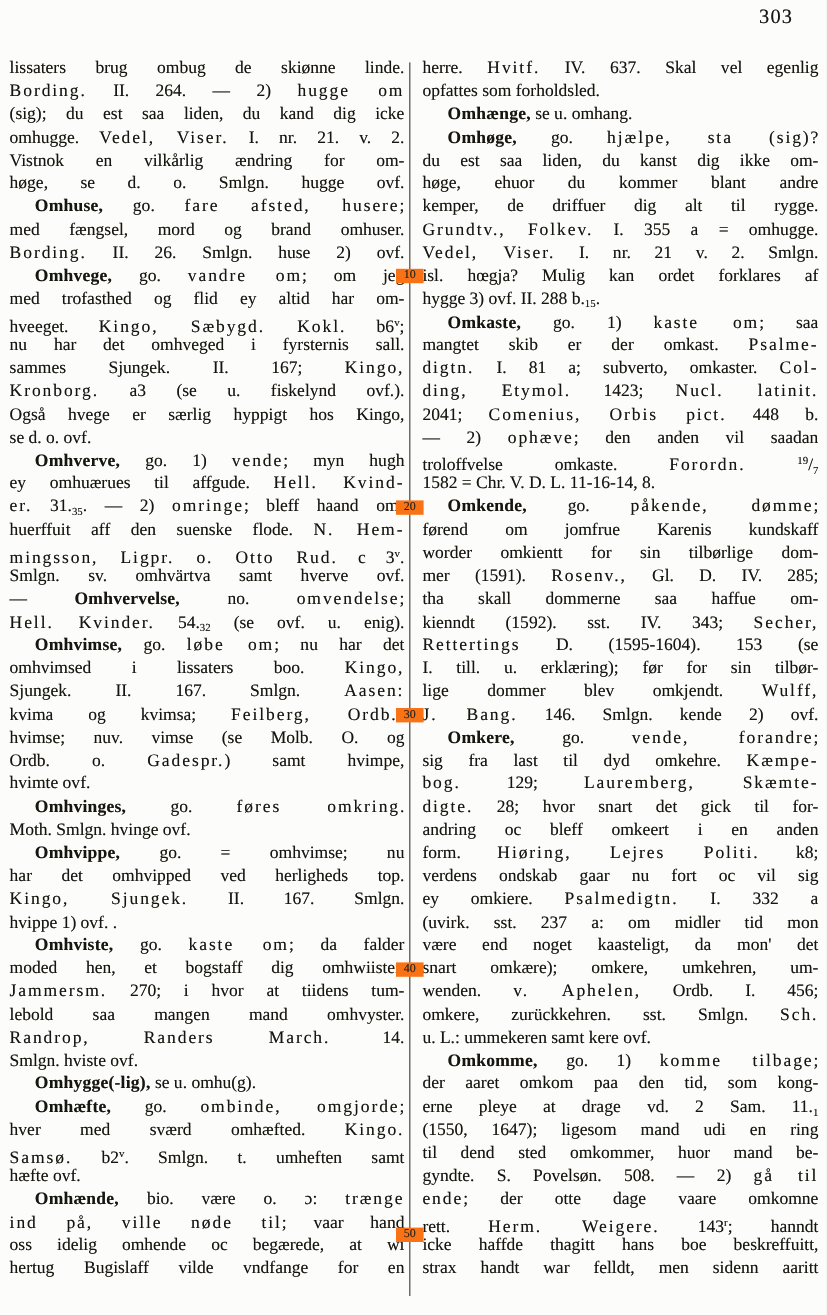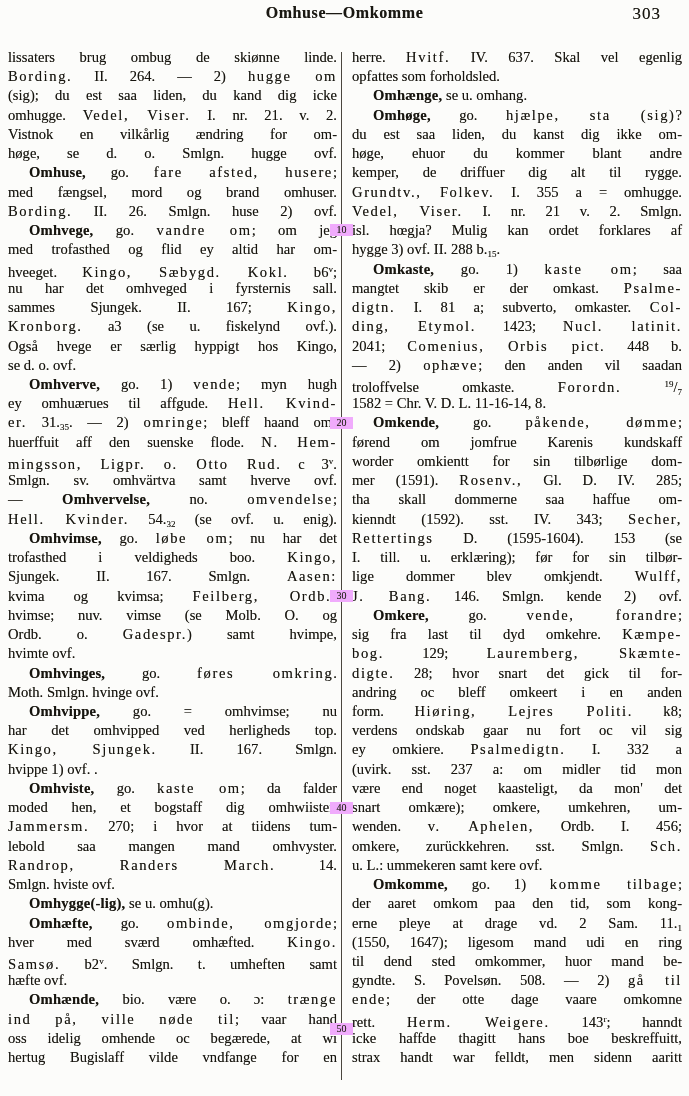--- a/index.html
+++ b/index.html
@@ -32,21 +32,21 @@
   .col-left{left:8px;width:329px;}
   .col-right{left:352px;width:330px;}
   .divider{
     position:absolute;left:341px;top:52px;height:1028px;width:1px;
     background:#4a463e;
   }
   .gutter-num{
     position:absolute;left:330px;width:23px;
     text-align:center;
     font-size:10px;line-height:12px;
-    background:#f0abfc;
+    background:#f97316;
     color:#2b2820;
     z-index:2;
     text-shadow:0 0 0.4px rgba(20,18,10,.5);
   }
   .line{
     height:19.245px;line-height:19.245px;
     font-size:14.6px;
     text-align:justify;
     text-align-last:justify;
     text-shadow:0 0 0.45px rgba(22,20,12,.5);
@@ -57,21 +57,20 @@
   .b{font-weight:bold;letter-spacing:0.2px;}
   .sp{letter-spacing:1.6px;}
   .sub{font-size:9px;vertical-align:-3px;letter-spacing:0;}
   .sup{font-size:9px;vertical-align:5px;letter-spacing:0;}
 </style>
 </head>
 <body>
 
 <div class="page">
   <div class="running-head">
-    <span class="head-title">Omhuse—Omkomme</span>
     <span class="page-num">303</span>
   </div>
   <div class="divider"></div>
   <div class="col col-left" id="col-left">
       <div class="line"><span>lissaters brug ombug de skiønne linde.</span></div>
       <div class="line"><span class="sp">Bording.</span><span> II. 264. — 2) </span><span class="sp">hugge om</span></div>
       <div class="line"><span>(sig); du est saa liden, du kand dig icke</span></div>
       <div class="line"><span>omhugge. </span><span class="sp">Vedel, Viser.</span><span> I. nr. 21. v. 2.</span></div>
       <div class="line"><span>Vistnok en vilkårlig ændring for om-</span></div>
       <div class="line"><span>høge, se d. o. Smlgn. hugge ovf.</span></div>
@@ -88,21 +87,21 @@
       <div class="line noj"><span>se d. o. ovf.</span></div>
       <div class="line ind"><span class="b">Omhverve,</span><span> go. 1) </span><span class="sp">vende</span><span>; myn hugh</span></div>
       <div class="line"><span>ey omhuærues til affgude. </span><span class="sp">Hell. Kvind-</span></div>
       <div class="line"><span class="sp">er.</span><span> 31.</span><span class="sub">35</span><span>. — 2) </span><span class="sp">omringe</span><span>; bleff haand om-</span></div>
       <div class="line"><span>huerffuit aff den suenske flode. </span><span class="sp">N. Hem-</span></div>
       <div class="line"><span class="sp">mingsson, Ligpr. o. Otto Rud.</span><span> c 3</span><span class="sup">v</span><span>.</span></div>
       <div class="line"><span>Smlgn. sv. omhvärtva samt hverve ovf.</span></div>
       <div class="line"><span>— </span><span class="b">Omhvervelse,</span><span> no. </span><span class="sp">omvendelse</span><span>;</span></div>
       <div class="line"><span class="sp">Hell. Kvinder.</span><span> 54.</span><span class="sub">32</span><span> (se ovf. u. enig).</span></div>
       <div class="line ind"><span class="b">Omhvimse,</span><span> go. </span><span class="sp">løbe om</span><span>; nu har det</span></div>
-      <div class="line"><span>trofasthed i veldigheds boo. </span><span class="sp">Kingo,</span></div>
+      <div class="line"><span>omhvimsed i lissaters boo. </span><span class="sp">Kingo,</span></div>
       <div class="line"><span>Sjungek. II. 167. Smlgn. </span><span class="sp">Aasen:</span></div>
       <div class="line"><span>kvima og kvimsa; </span><span class="sp">Feilberg, Ordb.:</span></div>
       <div class="line"><span>hvimse; nuv. vimse (se Molb. O. og</span></div>
       <div class="line"><span>Ordb. o. </span><span class="sp">Gadespr.</span><span>) samt hvimpe,</span></div>
       <div class="line noj"><span>hvimte ovf.</span></div>
       <div class="line ind"><span class="b">Omhvinges,</span><span> go. </span><span class="sp">føres omkring</span><span>.</span></div>
       <div class="line noj"><span>Moth. Smlgn. hvinge ovf.</span></div>
       <div class="line ind"><span class="b">Omhvippe,</span><span> go. = omhvimse; nu</span></div>
       <div class="line"><span>har det omhvipped ved herligheds top.</span></div>
       <div class="line"><span class="sp">Kingo, Sjungek.</span><span> II. 167. Smlgn.</span></div>

